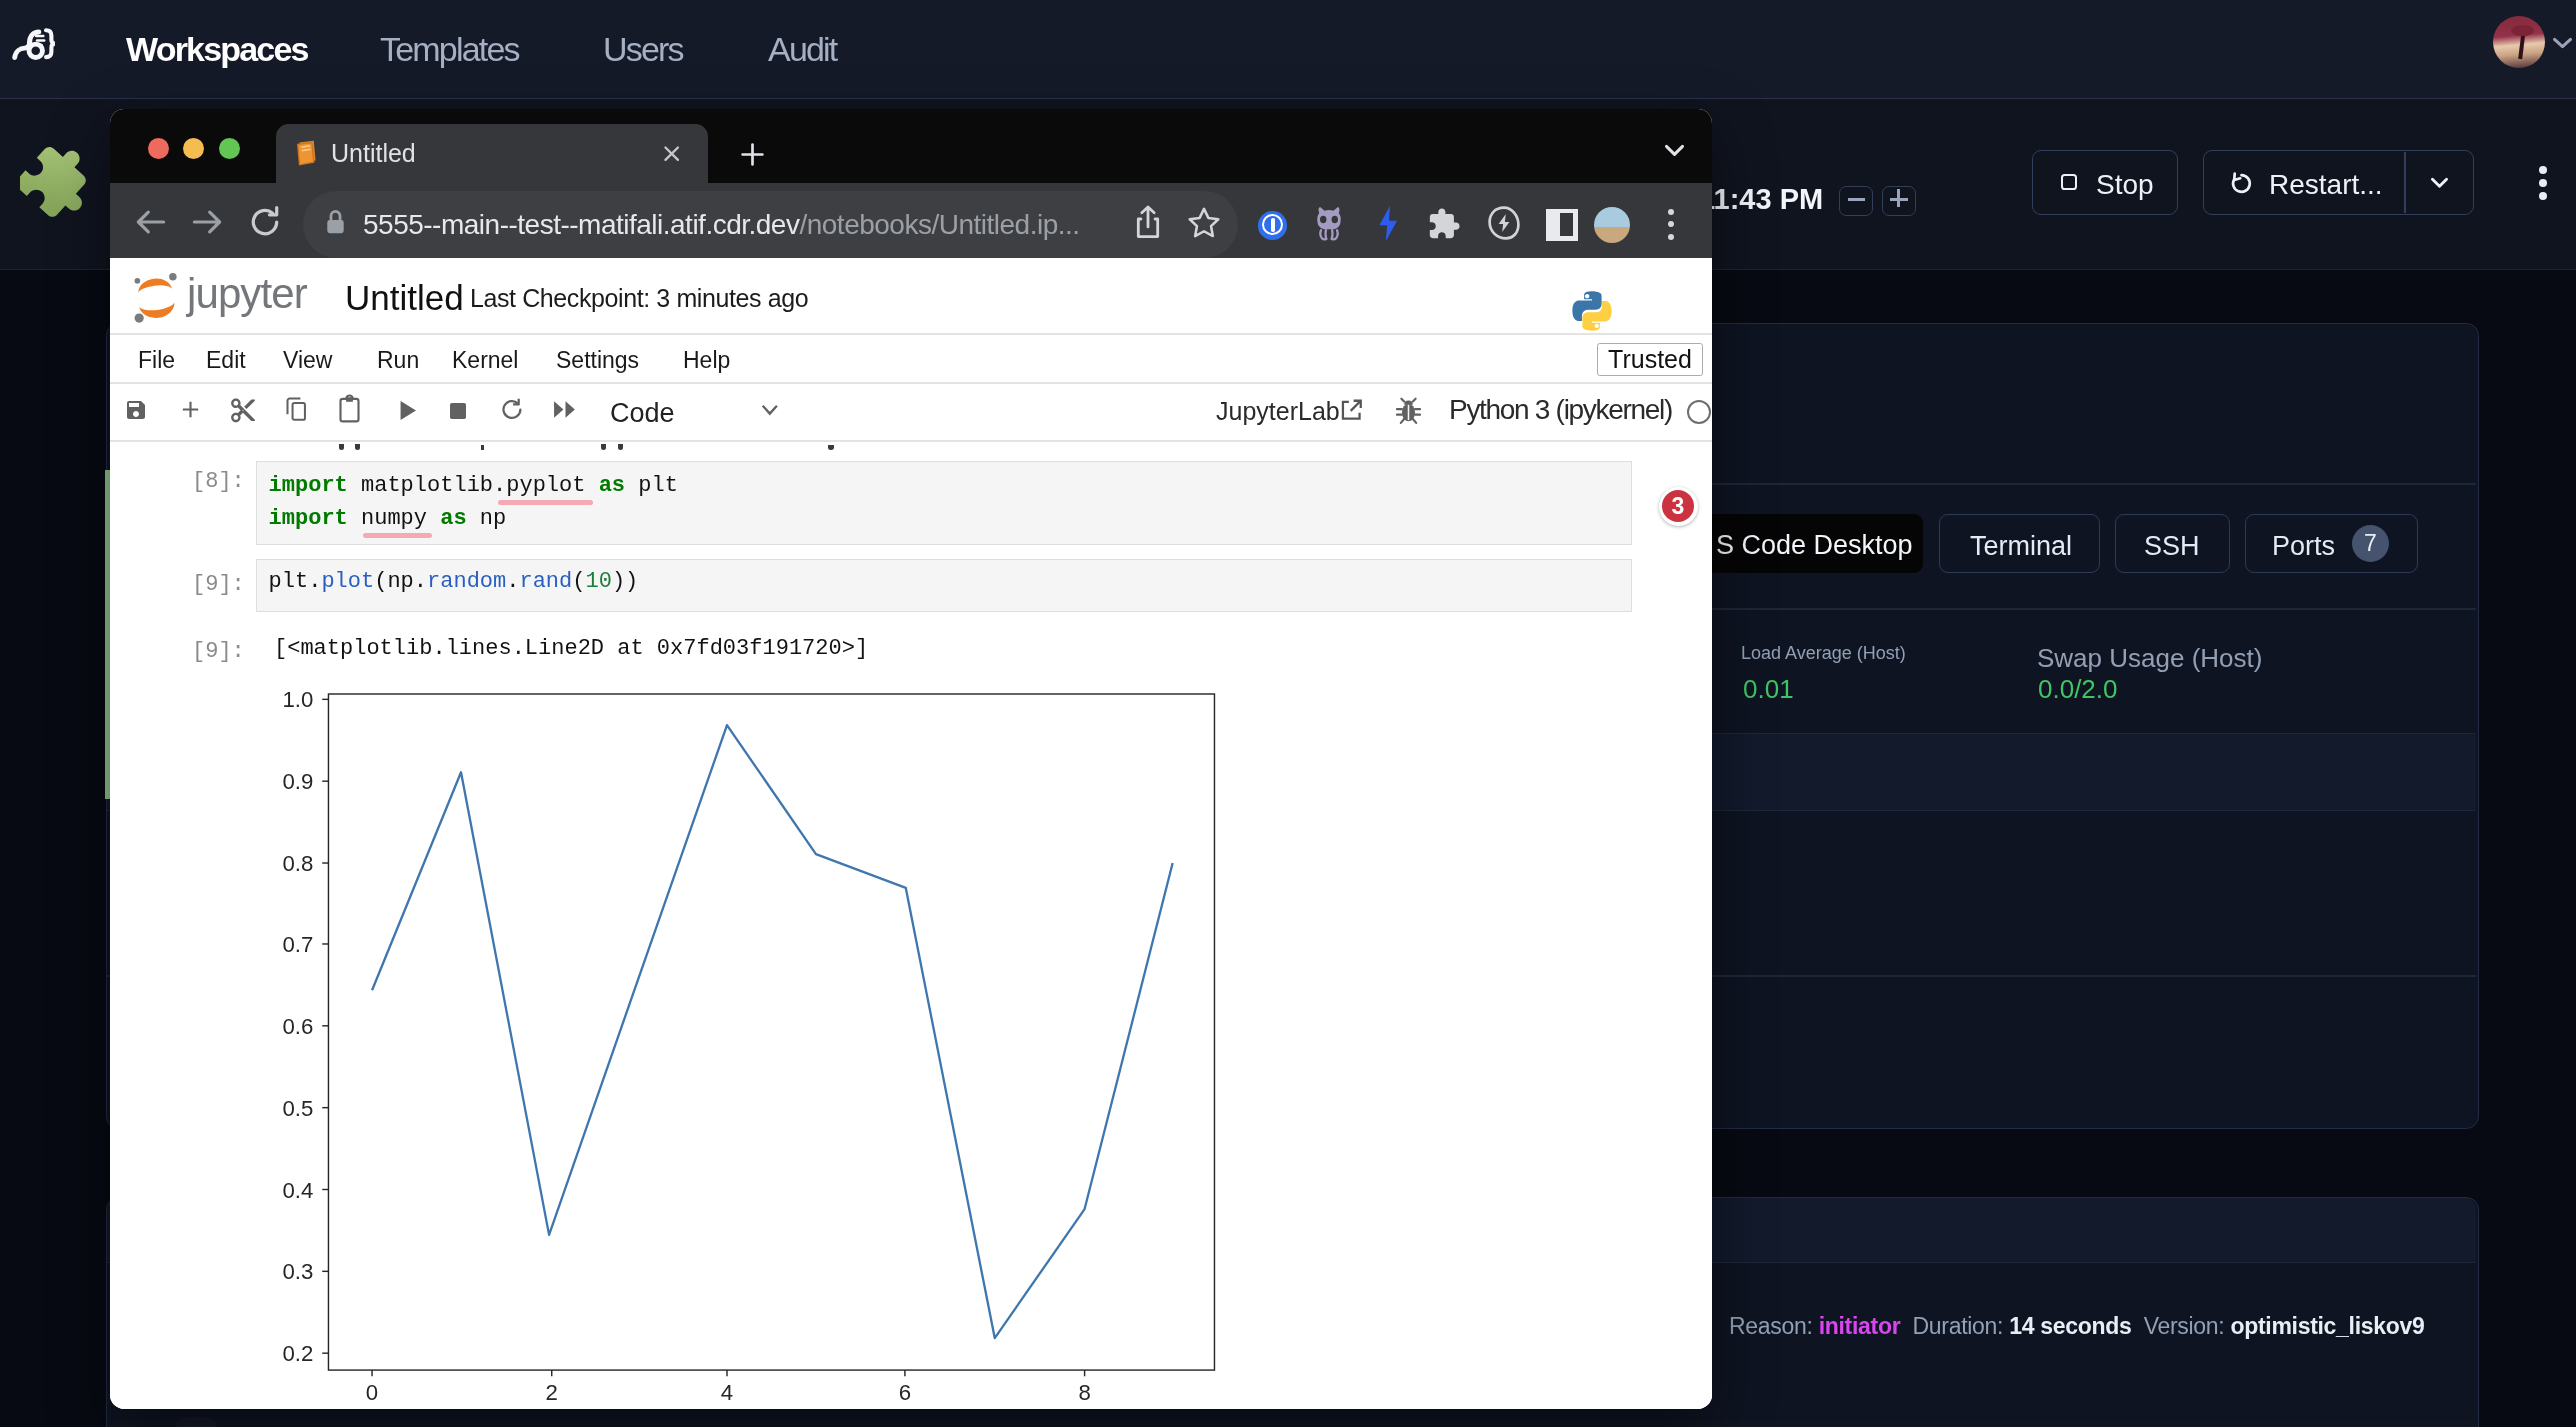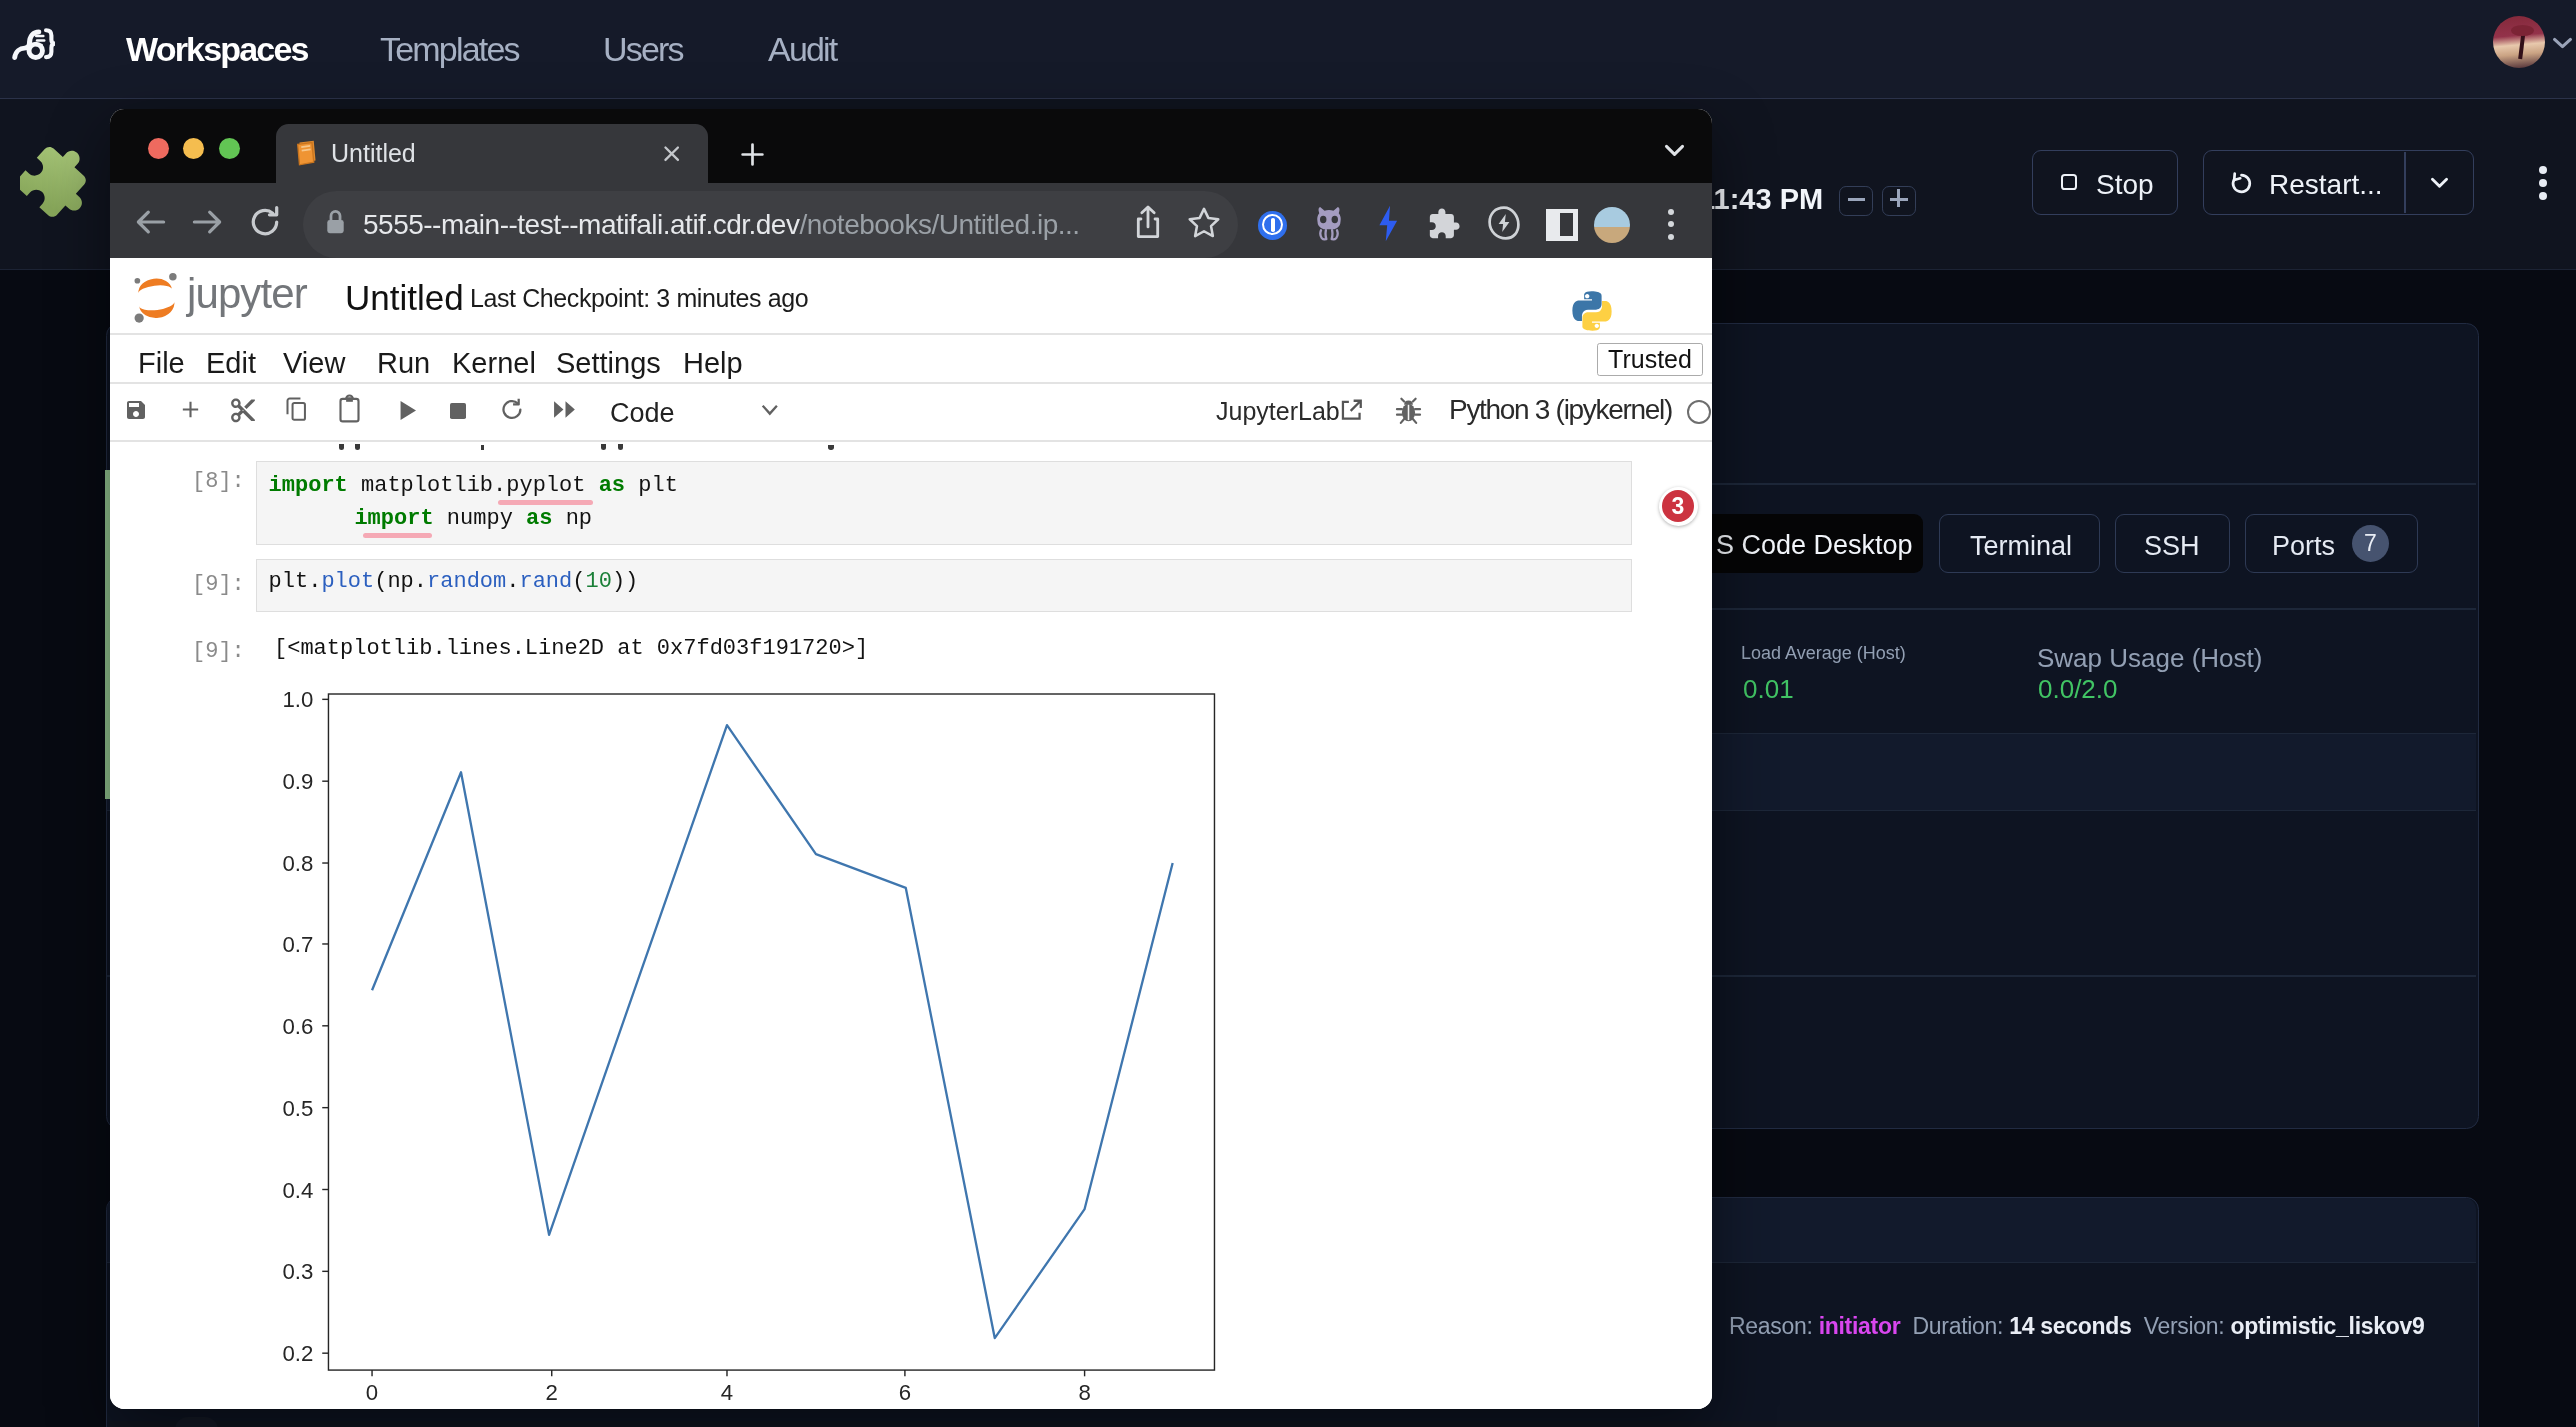--- a/index.html
+++ b/index.html
@@ -17,21 +17,21 @@
   #titlebar { position:absolute; left:0; top:0; width:1602px; height:74px; background:#0a0a0b; }
   .tl { position:absolute; top:28.5px; width:21.4px; height:21.4px; border-radius:50%; }
   #chromebar { position:absolute; left:0; top:74px; width:1602px; height:75px; background:#36373b; }
   #tab { position:absolute; left:166px; top:15px; width:432px; height:59px; background:#36373b; border-radius:12.5px 12.5px 0 0; }
   #urlpill { position:absolute; left:193px; top:8px; width:935px; height:67px; border-radius:34px; background:#3e3f43; }
   
   #content { position:absolute; left:0; top:149px; width:1602px; height:1151px; background:#fff; }
   .divider { position:absolute; left:0; width:1602px; height:1.8px; background:#e3e3e3; }
   .cell { position:absolute; left:146px; width:1376px; background:#f5f5f5; border:1.8px solid #dedede; }
   .prompt { position:absolute; font-family:"Liberation Mono", monospace; font-size:22px; color:#8a8a8a; }
-  .code { position:absolute; font-family:"Liberation Mono", monospace; font-size:22px; color:#121212; white-space:pre;text-align:center; }
+  .code { position:absolute; font-family:"Liberation Mono", monospace; font-size:22px; color:#121212; white-space:pre; }
   .kw { color:#007b00; font-weight:bold; }
   .fn { color:#2b5fbf; }
   .num { color:#1a7f37; }
   .pink { position:absolute; height:5.3px; background:#f5a9b5; border-radius:2.7px; }
 </style>
 </head>
 <body>
 
 <div id="band"></div>
 <div id="nav">
@@ -215,21 +215,21 @@
     </svg>
     <div class="abs" style="left:77px;top:11.6px;font-size:42px;color:#73767a;letter-spacing:-0.9px">jupyter</div>
     <div class="abs" style="left:235px;top:19.6px;font-size:35px;color:#111">Untitled</div>
     <div class="abs" style="left:360px;top:26px;font-size:25px;letter-spacing:-0.4px;color:#1c1c1c">Last Checkpoint: 3 minutes ago</div>
     <svg class="abs" style="left:1458px;top:29px" width="48" height="48" viewBox="0 0 110 110">
       <path fill="#3c76a8" d="M54 10 C36 10 37 18 37 18 L37 28 L55 28 L55 31 L26 31 C26 31 10 29 10 54 C10 79 24 78 24 78 L32 78 L32 66 C32 66 32 52 46 52 L64 52 C64 52 77 52 77 39 L77 20 C77 20 79 10 54 10 Z M44 16 C46.8 16 49 18.2 49 21 C49 23.8 46.8 26 44 26 C41.2 26 39 23.8 39 21 C39 18.2 41.2 16 44 16 Z"></path>
       <path fill="#fdd043" d="M56 100 C74 100 73 92 73 92 L73 82 L55 82 L55 79 L84 79 C84 79 100 81 100 56 C100 31 86 32 86 32 L78 32 L78 44 C78 44 78 58 64 58 L46 58 C46 58 33 58 33 71 L33 90 C33 90 31 100 56 100 Z M66 94 C63.2 94 61 91.8 61 89 C61 86.2 63.2 84 66 84 C68.8 84 71 86.2 71 89 C71 91.8 68.8 94 66 94 Z"></path>
     </svg>
     <div class="divider" style="top:75px"></div>
 
-    <div class="abs" style="top:89px;left:0;width:1829px;height:39px;font-size:29px;color:#1a1a1a">
+    <div class="abs" style="top:89px;left:0;width:1829px;height:39px;font-size:23px;color:#1a1a1a">
       <span class="abs" style="left:28px">File</span>
       <span class="abs" style="left:96px">Edit</span>
       <span class="abs" style="left:173px">View</span>
       <span class="abs" style="left:267px">Run</span>
       <span class="abs" style="left:342px">Kernel</span>
       <span class="abs" style="left:446px">Settings</span>
       <span class="abs" style="left:573px">Help</span>
     </div>
     <div class="abs" style="left:1487px;top:85px;width:106px;height:33px;border:1.8px solid #ababab;border-radius:2.7px;background:#fff;font-size:25px;color:#111;text-align:center;line-height:30px">Trusted</div>
     <div class="divider" style="top:124px"></div>

